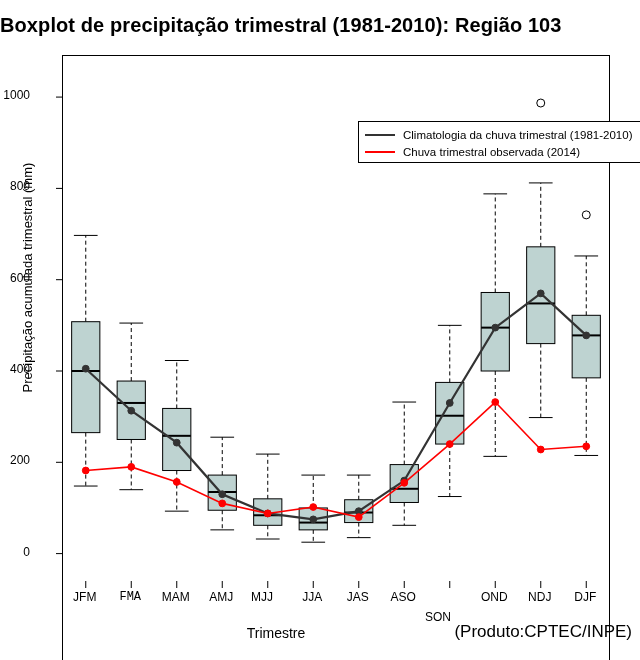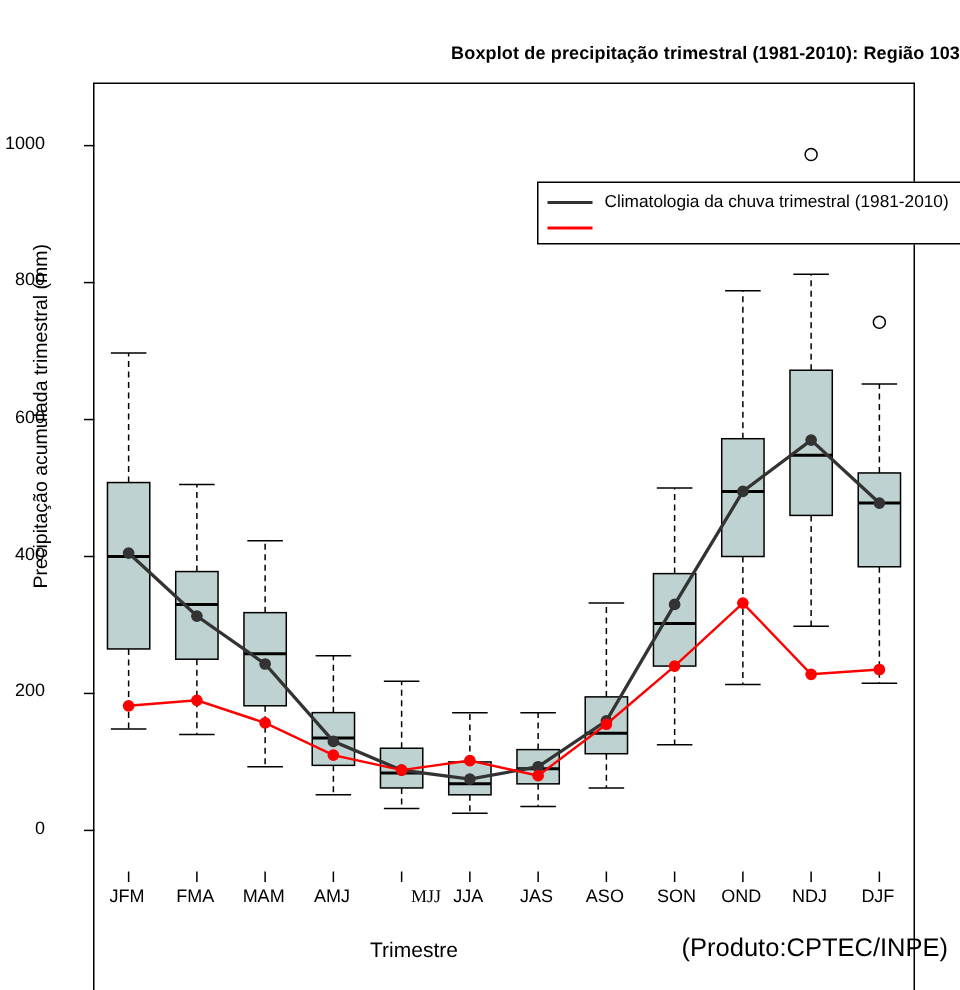--- a/index.html
+++ b/index.html
@@ -14,25 +14,25 @@
     color: #000000;
     overflow: hidden;
   }
   #root {
     position: relative;
     width: 640px;
     height: 660px;
   }
   #title {
     position: absolute;
-    top: 28px;
+    top: 14px;
     left: 0;
     width: 640px;
-    text-align: right;
-    font-size: 12px;
+    text-align: left;
+    font-size: 20px;
     font-weight: bold;
     letter-spacing: 0.1px;
   }
   
   #plot {
     position: absolute;
     left: 62px;
     top: 55px;
     width: 548px;
     height: 644px;
@@ -242,41 +242,42 @@
         <line x1="523.25" x2="523.25" y1="525" y2="532" stroke="#000" stroke-width="1"></line>
       </svg>
 
     <div id="legend">
       <div class="legend-row">
         <div class="legend-swatch" style="background:#333333;"></div>
         <div class="legend-text">Climatologia da chuva trimestral (1981-2010)</div>
       </div>
       <div class="legend-row">
         <div class="legend-swatch" style="background:#ff0000;"></div>
+        <div class="legend-text">Chuva trimestral observada (2014)</div>
       </div>
     </div>
   </div>
 
   <div id="ylabel">Precipitação acumulada trimestral (mm)</div>
   <div id="xlabel">Trimestre</div>
   <div id="credit">(Produto:CPTEC/INPE)</div>
 
   <div id="ticks-layer">
       <div class="ytick-label" style="top: 544.609px;">0</div>
       <div class="ytick-label" style="top: 453.304px;">200</div>
       <div class="ytick-label" style="top: 362px;">400</div>
       <div class="ytick-label" style="top: 270.696px;">600</div>
       <div class="ytick-label" style="top: 179.391px;">800</div>
       <div class="ytick-label" style="top: 88.087px;">1000</div>
       <div class="xtick-label" style="left: 54.75px;">JFM</div>
-      <div class="xtick-label" style="left: 100.25px;">FMA</div>
+      <div class="xtick-label" style="left: 100.25px; font-family: Liberation Mono, monospace;">FMA</div>
       <div class="xtick-label" style="left: 145.75px;">MAM</div>
       <div class="xtick-label" style="left: 191.25px;">AMJ</div>
-      <div class="xtick-label" style="left: 254px; font-family: Liberation Serif, serif;">MJJ</div>
+      <div class="xtick-label" style="left: 232px;">MJJ</div>
       <div class="xtick-label" style="left: 282.25px;">JJA</div>
       <div class="xtick-label" style="left: 327.75px; text-align: center;">JAS</div>
       <div class="xtick-label" style="left: 373.25px;">ASO</div>
-      <div class="xtick-label" style="left: 421px;">SON</div>
+      <div class="xtick-label" style="left: 408px; margin-top: 20px;">SON</div>
       <div class="xtick-label" style="left: 464.25px;">OND</div>
       <div class="xtick-label" style="left: 509.75px;">NDJ</div>
       <div class="xtick-label" style="left: 555.25px;">DJF</div>
     </div>
 </div>
 
 </body></html>

